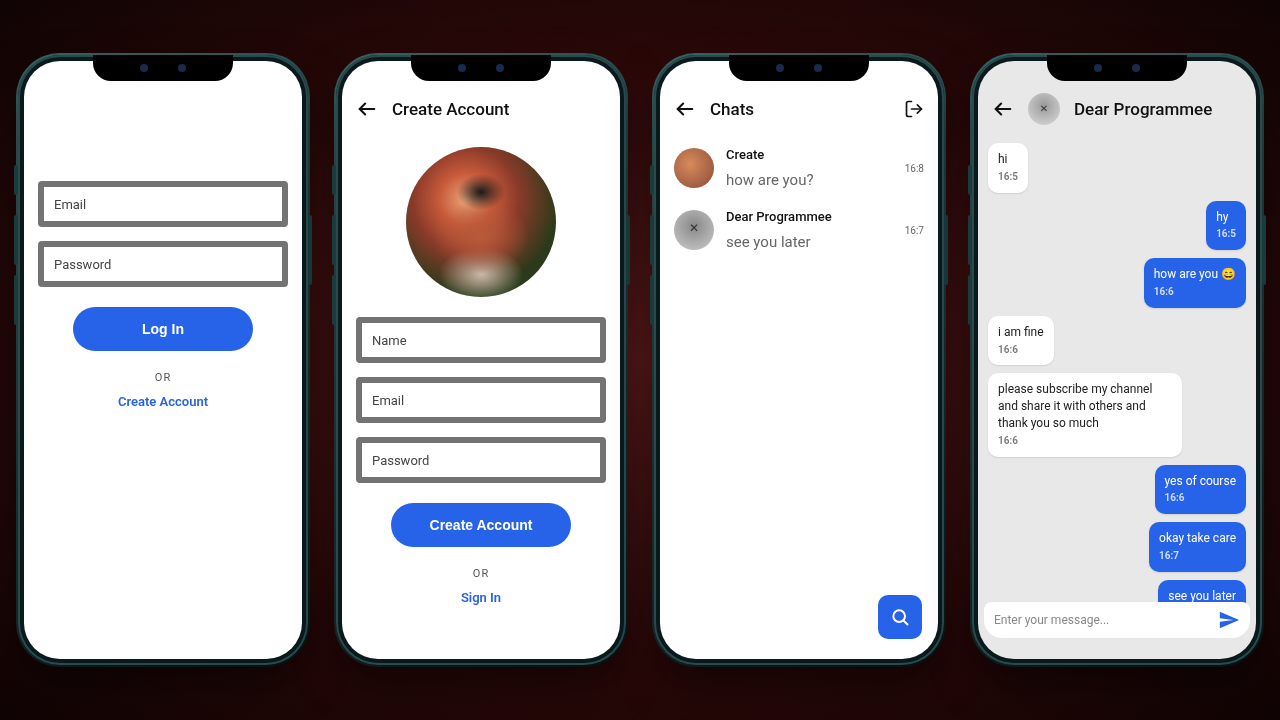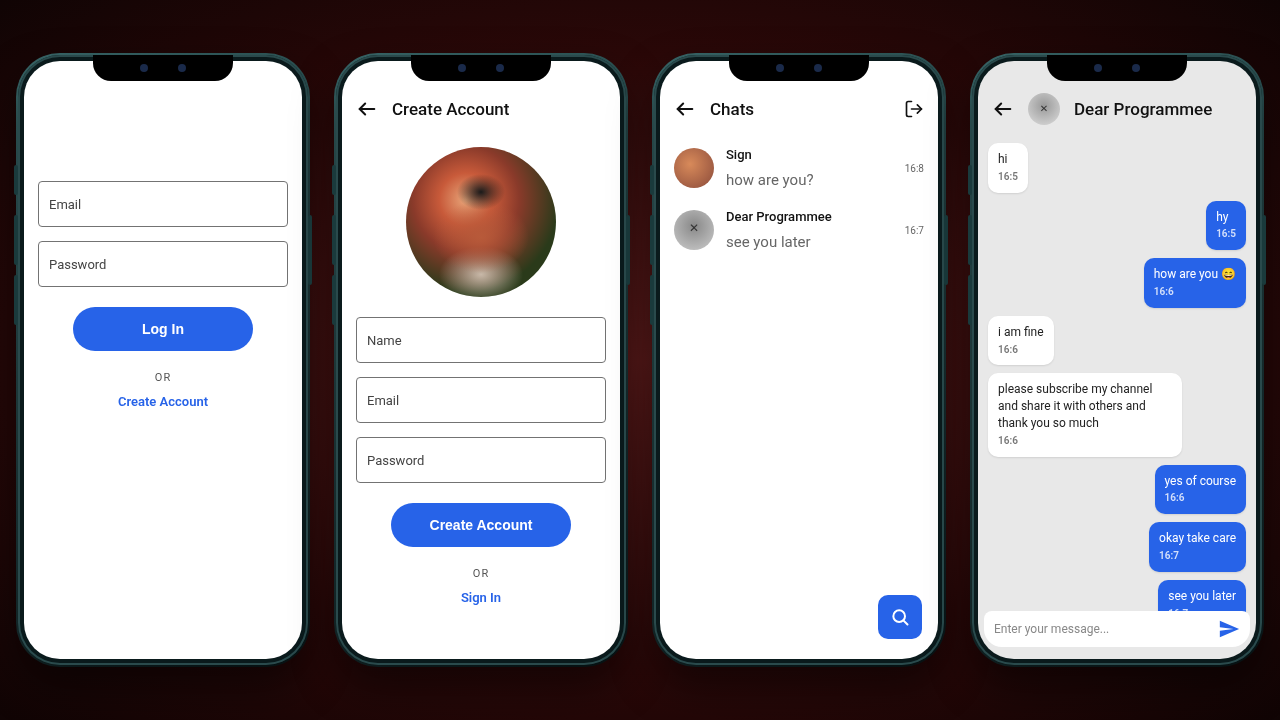--- a/index.html
+++ b/index.html
@@ -82,21 +82,21 @@
     gap: 14px;
     margin-top: 20px;
   }
   .appbar .title { font-size: 17px; font-weight: 500; color: #111; }
   .spacer { flex: 1; }
   .back-arrow, .logout-icon, .search-icon-svg, .send-icon-svg { display: flex; }
   .content { padding: 0 14px; }
   .input {
     width: 100%;
     height: 46px;
-    border: 1px solid #737373;
+    border: 6px solid #737373;
     border-radius: 4px;
     padding: 0 10px;
     font-size: 13px;
     color: #333;
     background: #fff;
     margin-bottom: 14px;
     display: flex;
     align-items: center;
   }
   .input-label { color: #444; font-size: 13px; }
@@ -191,21 +191,21 @@
     position: relative;
     box-shadow: 0 1px 2px rgba(0,0,0,0.1);
   }
   .bubble .msg-text { display: block; }
   .bubble .msg-time { font-size: 10px; margin-top: 12px; opacity: 0.8; font-weight: 600; }
   .bubble.in { background: #fff; color: #222; align-self: flex-start; }
   .bubble.in .msg-time { color: #555; }
   .bubble.out { background: #2763e8; color: #fff; align-self: flex-end; }
   .compose {
     position: absolute;
-    bottom: 12px;
+    bottom: 21px;
     left: 6px; right: 6px;
     height: 36px;
     background: #fff;
     border-radius: 8px 8px 18px 18px;
     display: flex;
     align-items: center;
     padding: 12px 10px;
     gap: 10px;
   }
   .compose-input { flex: 1; font-size: 12px; color: #888; }
@@ -304,21 +304,21 @@
               <path d="M9 21H5a2 2 0 0 1-2-2V5a2 2 0 0 1 2-2h4"></path>
               <polyline points="16 17 21 12 16 7"></polyline>
               <line x1="21" y1="12" x2="9" y2="12"></line>
             </svg>
         </span>
       </div>
       <div>
         <div class="chat-row">
           <div class="avatar-sm"></div>
           <div class="chat-info">
-            <div class="chat-name">Sign</div>
+            <div class="chat-name">Create</div>
             <div class="chat-preview">how are you?</div>
           </div>
           <div class="chat-time">16:8</div>
         </div>
         <div class="chat-row">
           <div class="avatar-sm grey"></div>
           <div class="chat-info">
             <div class="chat-name">Dear Programmee</div>
             <div class="chat-preview">see you later</div>
           </div>

